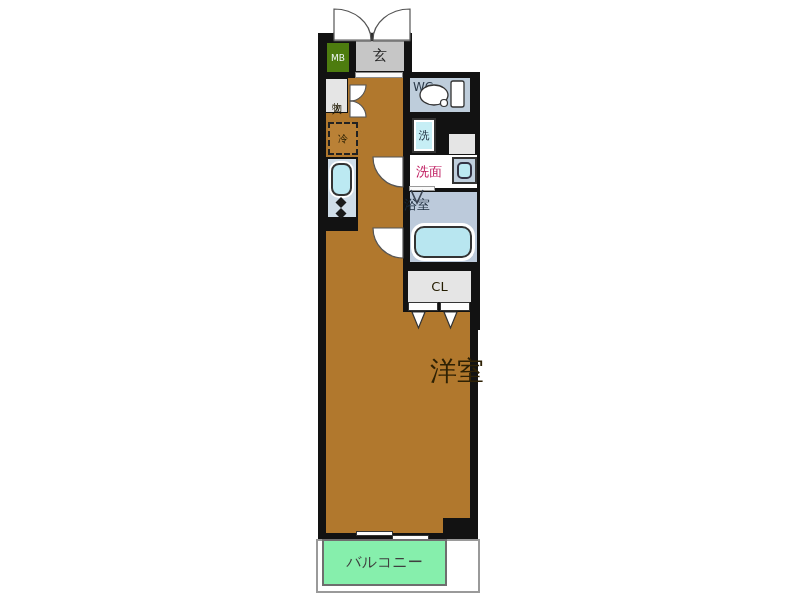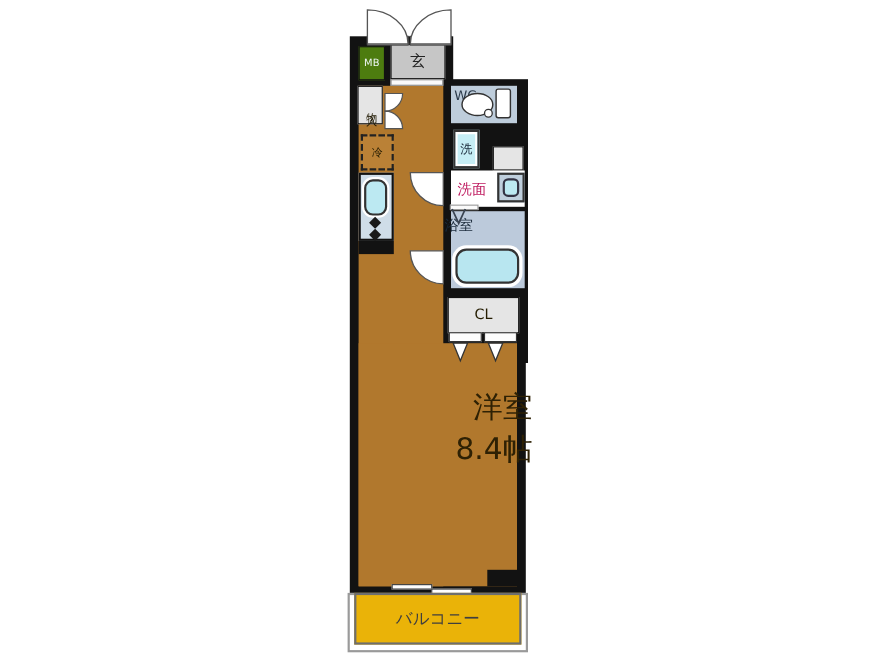--- a/index.html
+++ b/index.html
@@ -39,21 +39,21 @@
   .bath-sill{left:409px;top:186px;width:26px;height:5px;background:#fafafa;border:1px solid #999;}
   .bath{left:410px;top:192px;width:67px;height:70px;background:#bccadb;}
   .bath-label{left:404px;top:196px;font-size:13px;color:#1a2a3a;}
   .tub{left:414px;top:226px;width:58px;height:32px;background:#b8e6f0;border:2px solid #333;
       border-radius:10px;box-shadow:0 0 0 3px #ffffff;}
   .closet{left:407px;top:270px;width:65px;height:33px;font-size:13px;color:#241c00;}
   .panel{background:#fdfdfd;border:1px solid #333;height:9px;width:30px;top:302px;}
   .notch{left:443px;top:518px;width:27px;height:15px;}
   .pane{background:#fdfdfd;border:1px solid #333;height:5px;width:37px;}
   .balc-outer{left:316px;top:539px;width:164px;height:54px;background:#ffffff;border:2px solid #9a9a9a;}
-  .balc-inner{left:322px;top:539px;width:152px;height:47px;background:#eab308;border:2px solid #6e6e6e;
+  .balc-inner{left:322px;top:539px;width:125px;height:47px;background:#86efac;border:2px solid #6e6e6e;
       font-size:15px;color:#3f3f3f;}
   .main-label{left:326px;top:352px;width:120px;text-align:right;font-size:27px;line-height:1.4;
       color:#2e2104;margin-left:38px;}
   svg.overlay{position:absolute;left:0;top:0;pointer-events:none;}
 </style>
 </head>
 <body>
 
 <div class="canvas">
 
@@ -99,21 +99,20 @@
   <div class="abs tub"></div>
 
   <div class="abs lbl olive closet">
     <span>CL</span>
   </div>
   <div class="abs panel" style="left:408px;"></div>
   <div class="abs panel" style="left:440px;"></div>
 
   <div class="abs main-label">
     <div>洋室</div>
-    <div>8.4帖</div>
   </div>
   <div class="abs wall notch"></div>
 
   <div class="abs pane" style="left:356px;top:531px;"></div>
   <div class="abs pane" style="left:392px;top:535px;"></div>
 
   <div class="abs balc-outer"></div>
   <div class="abs lbl balc-inner">
     <span>バルコニー</span>
   </div>

